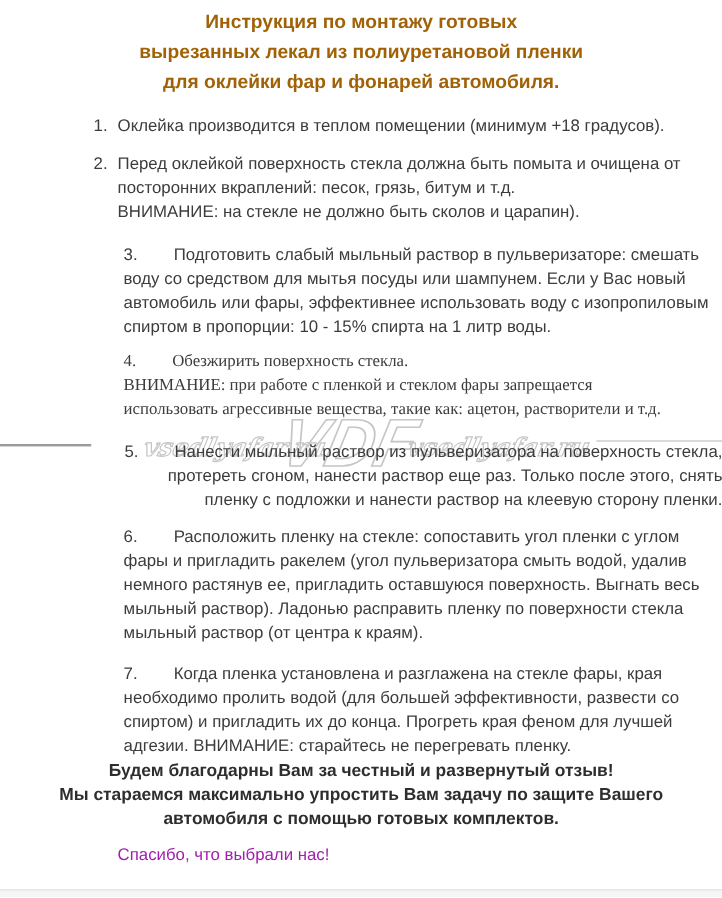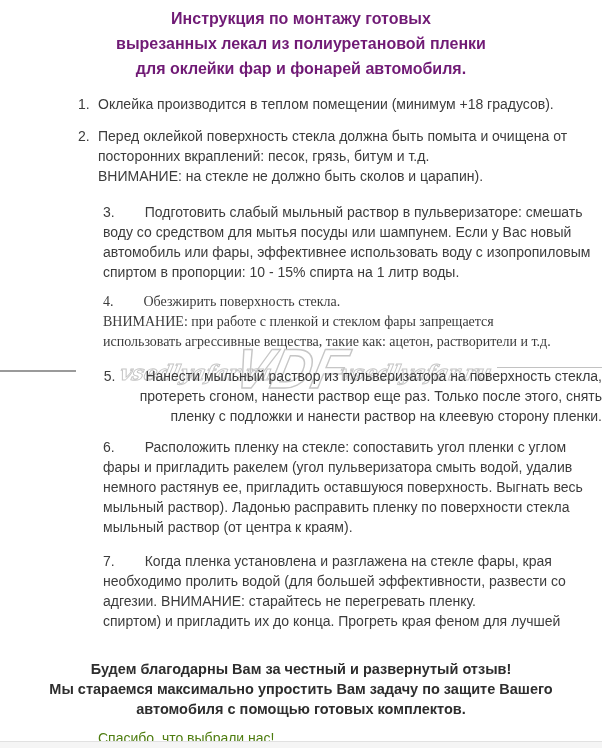--- a/index.html
+++ b/index.html
@@ -14,21 +14,21 @@
   }
   
   .title {
     position: relative;
     z-index: 2;
     padding-top: 6px;
     text-align: center;
     font-size: 16px;
     line-height: 25px;
     font-weight: bold;
-    color: #701a75;
+    color: #a16207;
   }
   
   .content {
     position: relative;
     z-index: 2;
     margin-top: 13px;
     font-size: 14px;
     line-height: 20px;
   }
   .item { margin: 0; }
@@ -40,34 +40,34 @@
   .item:nth-child(1) { margin-bottom: 12px; }
   .item:nth-child(2) { margin-bottom: 16px; }
   .item:nth-child(3) { margin-bottom: 10px; }
   .item:nth-child(4) { margin-bottom: 14px; font-family: Liberation Serif, serif; }
   .item:nth-child(5) { margin-bottom: 11px; text-align: right; }
   .item:nth-child(6) { margin-bottom: 14px; }
   
   .footer-message {
     position: relative;
     z-index: 2;
-    margin-top: 28px;
+    margin-top: 2px;
     text-align: center;
     font-size: 14.5px;
     line-height: 20px;
     font-weight: bold;
     color: #2e2e2e;
   }
   .thanks {
     position: relative;
     z-index: 2;
     margin-top: 11px;
     margin-left: 98px;
     font-size: 14px;
-    color: #4d7c0f;
+    color: #a21caf;
   }
   
   .wm-svg {
     position: absolute;
     top: 336px;
     left: 0;
     z-index: 1;
     pointer-events: none;
   }
   .rule-left {
@@ -149,22 +149,22 @@
       <div class="item tab">
         <div class="line"><span class="num">6.</span><span class="tabsp"></span><span>Расположить пленку на стекле: сопоставить угол пленки с углом</span></div>
         <div class="line">фары и пригладить ракелем (угол пульверизатора смыть водой, удалив</div>
         <div class="line">немного растянув ее, пригладить оставшуюся поверхность. Выгнать весь</div>
         <div class="line">мыльный раствор). Ладонью расправить пленку по поверхности стекла</div>
         <div class="line">мыльный раствор (от центра к краям).</div>
       </div>
       <div class="item tab">
         <div class="line"><span class="num">7.</span><span class="tabsp"></span><span>Когда пленка установлена и разглажена на стекле фары, края</span></div>
         <div class="line">необходимо пролить водой (для большей эффективности, развести со</div>
+        <div class="line">спиртом) и пригладить их до конца. Прогреть края феном для лучшей</div>
         <div class="line">адгезии. ВНИМАНИЕ: старайтесь не перегревать пленку.</div>
-        <div class="line">спиртом) и пригладить их до конца. Прогреть края феном для лучшей</div>
       </div>
     </div>
 
   <div class="footer-message">
       <div>Будем благодарны Вам за честный и развернутый отзыв!</div>
       <div>Мы стараемся максимально упростить Вам задачу по защите Вашего</div>
       <div>автомобиля с помощью готовых комплектов.</div>
     </div>
 
   <div class="thanks">Спасибо, что выбрали нас!</div>

